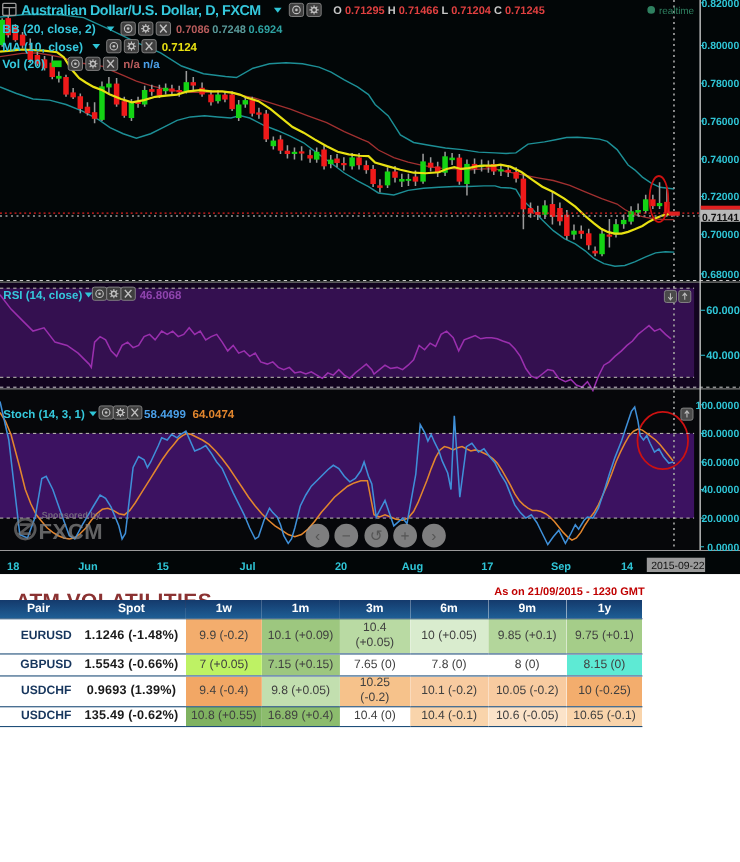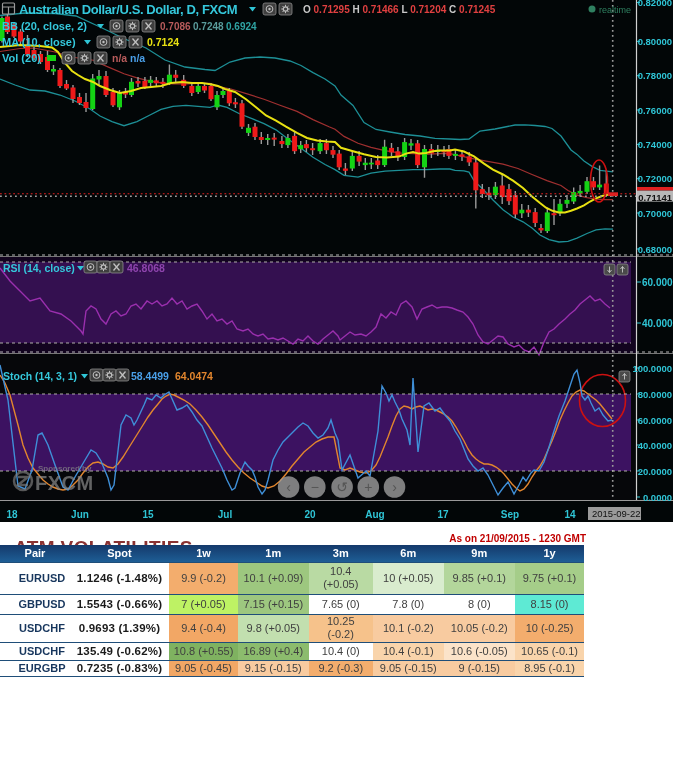--- a/index.html
+++ b/index.html
@@ -347,24 +347,14 @@
 <tr style="height:18px">
         <td class="pair">USDCHF</td>
         <td class="spot">135.49 (-0.62%)</td>
         <td style="background:#7fb260">10.8 (+0.55)</td>
         <td style="background:#8cbc6d">16.89 (+0.4)</td>
         <td style="background:#ffffff">10.4 (0)</td>
         <td style="background:#f9d4ab">10.4 (-0.1)</td>
         <td style="background:#fbe3c9">10.6 (-0.05)</td>
         <td style="background:#f9d4ab">10.65 (-0.1)</td>
       </tr>
-<tr style="height:16px">
-        <td class="pair">EURGBP</td>
-        <td class="spot">0.7235 (-0.83%)</td>
-        <td style="background:#f2a765">9.05 (-0.45)</td>
-        <td style="background:#f8cba0">9.15 (-0.15)</td>
-        <td style="background:#f3ad6d">9.2 (-0.3)</td>
-        <td style="background:#f8cba0">9.05 (-0.15)</td>
-        <td style="background:#f8cba0">9 (-0.15)</td>
-        <td style="background:#f9d4ab">8.95 (-0.1)</td>
-      </tr>
 </tbody>
 </table>
 
 </body></html>

